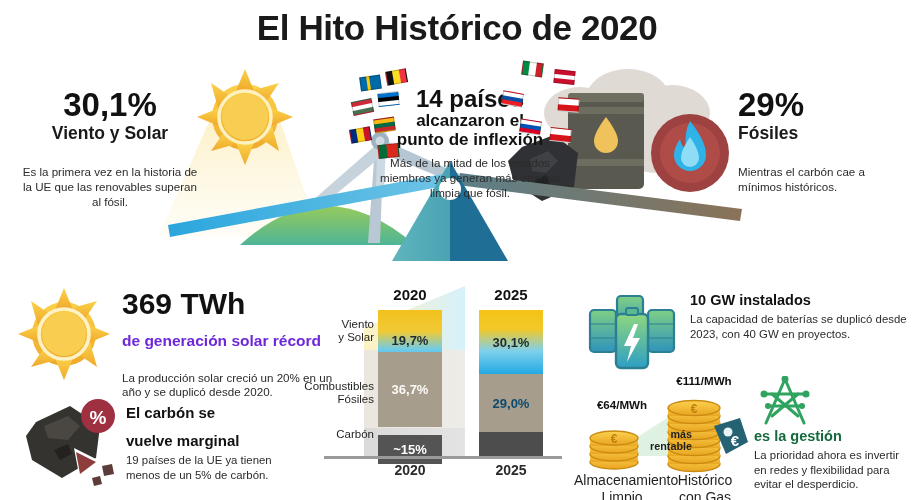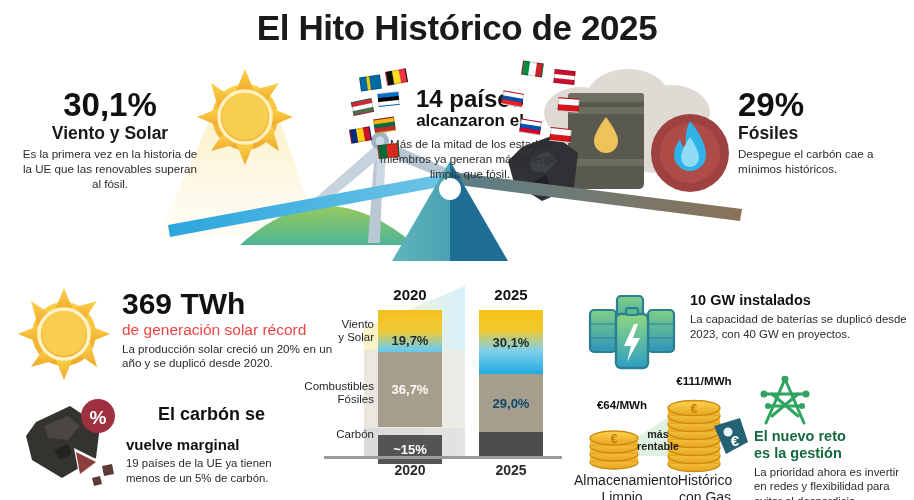--- a/index.html
+++ b/index.html
@@ -16,21 +16,21 @@
 
   
   #page-title{
     left:0;top:8px;width:914px;text-align:center;
     font-size:35px;font-weight:bold;letter-spacing:-0.4px;color:#1a1a1a;
   }
 
   
   .stat-num{font-size:33px;font-weight:bold;line-height:1.02;color:#111;}
   .stat-sub{font-size:17.5px;font-weight:bold;line-height:1.1;color:#1a1a1a;margin-top:2px;}
-  .stat-desc{font-size:11.6px;line-height:1.28;color:#2b2b2b;margin-top:4px;}
+  .stat-desc{font-size:11.6px;line-height:1.28;color:#2b2b2b;margin-top:22px;}
 
   .hdr-bold{font-size:14.5px;font-weight:bold;line-height:1.16;color:#111;}
   .hdr-desc{font-size:11.4px;line-height:1.3;color:#2b2b2b;margin-top:3px;}
 
   
   #chart{left:300px;top:286px;width:262px;height:212px;}
   .col-head{position:absolute;font-size:15px;font-weight:bold;color:#111;text-align:center;width:70px;}
   .bar{position:absolute;width:64px;}
   .seg{position:absolute;width:64px;display:flex;align-items:center;justify-content:center;}
   .seg-label{font-size:13px;font-weight:bold;}
@@ -48,21 +48,21 @@
   .rent-tag{position:absolute;font-size:10.8px;font-weight:bold;color:#1f1f1f;text-align:center;line-height:1.15;}
 
   .flagrow{position:absolute;}
   .flag{position:absolute;width:21px;height:14px;border:0.5px solid rgba(0,0,0,.22);box-sizing:border-box;}
 </style>
 </head>
 <body>
 
 <div class="root">
 
-  <div class="abs" id="page-title">El Hito Histórico de 2025</div>
+  <div class="abs" id="page-title">El Hito Histórico de 2020</div>
 
   <div class="abs" id="seesaw">
     <svg width="620" height="230" viewBox="0 0 620 230">
       <defs>
         <linearGradient id="sunG" x1="0" y1="0" x2="0" y2="1">
           <stop offset="0" stop-color="#fbd24a"></stop>
             <stop offset="1" stop-color="#f0a92b"></stop>
         </linearGradient>
         <linearGradient id="rayG" x1="0" y1="0" x2="0" y2="1">
           <stop offset="0" stop-color="#fdf0c3" stop-opacity=".95"></stop>
@@ -159,20 +159,21 @@
 
   <div class="abs" style="left:22px;top:88px;width:176px;text-align:center;">
     <div class="stat-num">30,1%</div>
     <div class="stat-sub">Viento y Solar</div>
     <div class="stat-desc">Es la primera vez en la historia de la UE que las renovables superan al fósil.</div>
   </div>
 
   <div class="abs" style="left:370px;top:86px;width:200px;text-align:center;">
     <div style="font-size:24px;font-weight:bold;line-height:1.05;color:#111;">14 países</div>
     <div style="font-size:17px;font-weight:bold;line-height:1.12;color:#111;">alcanzaron el</div>
+    <div style="font-size:17px;font-weight:bold;line-height:1.12;color:#111;">punto de inflexión</div>
     <div class="stat-desc" style="margin-top:7px;">Más de la mitad de los estados miembros ya generan más energía limpia que fósil.</div>
   </div>
 
   <div class="flagrow" style="left:352px;top:70px;width:80px;height:80px;">
     <div class="flag" style="left:34px;top:0px;background:linear-gradient(90deg,#111 0 33%,#fdda24 33% 66%,#ef3340 66%);transform:rotate(-10deg);"></div>
     <div class="flag" style="left:8px;top:6px;background:linear-gradient(90deg,#006aa7 0 33%,#fecc00 33% 45%,#006aa7 45%);transform:rotate(-8deg);"></div>
     <div class="flag" style="left:26px;top:22px;background:linear-gradient(180deg,#0072ce 0 33%,#000 33% 66%,#fff 66%);transform:rotate(-6deg);"></div>
     <div class="flag" style="left:0px;top:30px;background:linear-gradient(180deg,#ce2939 0 33%,#fff 33% 66%,#477050 66%);transform:rotate(-12deg);"></div>
     <div class="flag" style="left:22px;top:48px;background:linear-gradient(180deg,#fdb913 0 33%,#006a44 33% 66%,#c1272d 66%);transform:rotate(-8deg);"></div>
     <div class="flag" style="left:-2px;top:58px;background:linear-gradient(90deg,#002b7f 0 33%,#fcd116 33% 66%,#ce1126 66%);transform:rotate(-10deg);"></div>
@@ -184,21 +185,21 @@
     <div class="flag" style="left:52px;top:8px;background:linear-gradient(180deg,#c8102e 0 33%,#fff 33% 66%,#c8102e 66%);transform:rotate(6deg);"></div>
     <div class="flag" style="left:0px;top:30px;background:linear-gradient(180deg,#fff 0 33%,#0b4ea2 33% 66%,#ee1c25 66%);transform:rotate(10deg);"></div>
     <div class="flag" style="left:56px;top:36px;background:linear-gradient(180deg,#fff 0 50%,#d7141a 50%);transform:rotate(4deg);"></div>
     <div class="flag" style="left:18px;top:58px;background:linear-gradient(180deg,#fff 0 33%,#0052b4 33% 66%,#d80027 66%);transform:rotate(9deg);"></div>
     <div class="flag" style="left:48px;top:66px;background:linear-gradient(180deg,#fff 0 50%,#d7141a 50%);transform:rotate(6deg);"></div>
   </div>
 
   <div class="abs" style="left:738px;top:88px;width:170px;">
     <div class="stat-num">29%</div>
     <div class="stat-sub">Fósiles</div>
-    <div class="stat-desc">Despegue el carbón cae a mínimos históricos.</div>
+    <div class="stat-desc">Mientras el carbón cae a mínimos históricos.</div>
   </div>
 
   <div class="abs" style="left:12px;top:286px;width:104px;height:96px;">
     <svg width="104" height="96" viewBox="0 0 104 96">
       <defs>
         <linearGradient id="sunG2" x1="0" y1="0" x2="0" y2="1">
           <stop offset="0" stop-color="#fbd24a"></stop>
             <stop offset="1" stop-color="#efa82a"></stop>
         </linearGradient>
       </defs>
@@ -212,39 +213,39 @@
           <polygon points="85,81 66,68 78,56"></polygon>
         <polygon points="85,15 72,34 60,22"></polygon>
           <polygon points="19,81 32,62 44,74"></polygon>
       </g>
       <circle cx="52" cy="48" r="25" fill="none" stroke="#fdf2c6" stroke-width="3.6"></circle>
       <circle cx="52" cy="48" r="22" fill="#f8cd50"></circle>
     </svg>
   </div>
   <div class="abs" style="left:122px;top:288px;width:215px;">
     <div style="font-size:30px;font-weight:bold;line-height:1.05;color:#111;">369 TWh</div>
-    <div style="font-size:15.5px;font-weight:normal;line-height:1.1;color:#ef4444;margin-top:1px;">de generación solar récord</div>
+    <div style="font-size:15.5px;font-weight:bold;line-height:1.1;color:#6d28d9;margin-top:12px;">de generación solar récord</div>
     <div class="stat-desc">La producción solar creció un 20% en un año y se duplicó desde 2020.</div>
   </div>
 
   <div class="abs" style="left:18px;top:396px;width:104px;height:92px;">
     <svg width="104" height="92" viewBox="0 0 104 92">
       <polygon points="18,26 52,10 82,30 78,62 44,82 14,64 8,40" fill="#35332f"></polygon>
       <polygon points="26,30 50,20 62,30 50,44 30,42" fill="#4a4742"></polygon>
       <polygon points="36,54 50,48 54,58 42,64" fill="#24221f"></polygon>
       <path d="M56 52 L84 66 L62 84 Z" fill="#ffffff"></path>
       <path d="M58 56 L78 66 L62 78 Z" fill="#8e3d3d"></path>
       <polygon points="84,70 94,68 96,78 86,80" fill="#5c3c38"></polygon>
       <polygon points="74,82 82,80 84,88 76,90" fill="#5c3c38"></polygon>
       <circle cx="80" cy="20" r="17" fill="#9e3040"></circle>
       <text x="80" y="28" font-size="19" font-weight="bold" fill="#ffffff" text-anchor="middle" font-family="Liberation Sans, sans-serif">%</text>
     </svg>
   </div>
   <div class="abs" style="left:126px;top:404px;width:180px;">
-    <div class="hdr-bold" style="font-size:18px;margin-left:32px;">El carbón se</div>
+    <div class="hdr-bold" style="font-size:15px;">El carbón se</div>
     <div class="hdr-bold" style="font-size:15px;margin-top:11px;">vuelve marginal</div>
     <div class="hdr-desc">19 países de la UE ya tienen menos de un 5% de carbón.</div>
   </div>
 
   <div class="abs" id="chart">
 
     <div class="col-head" style="left:75px;top:0px;">2020</div>
     <div class="col-head" style="left:176px;top:0px;">2025</div>
 
     <svg class="ribbon" width="101" height="170" viewBox="0 0 101 170" preserveAspectRatio="none">
@@ -378,21 +379,21 @@
       </g>
 
       <g>
         <path d="M132 50 L158 42 L166 66 L144 78 Z" fill="#256274"></path>
         <circle cx="146" cy="56" r="4.5" fill="#e9f4f6"></circle>
         <text x="153" y="70" font-size="15" font-weight="bold" fill="#ffffff" text-anchor="middle" font-family="Liberation Sans, sans-serif">€</text>
       </g>
     </svg>
     <div class="coin-cap" style="left:-2px;top:22px;width:84px;">€64/MWh</div>
     <div class="coin-cap" style="left:76px;top:-2px;width:92px;">€111/MWh</div>
-    <div class="rent-tag" style="left:50px;top:52px;width:52px;">
+    <div class="rent-tag" style="left:58px;top:52px;width:52px;text-align:right;">
       <div>más</div>
       <div>rentable</div>
     </div>
     <div class="coin-foot" style="left:-8px;top:96px;width:96px;">
       <div>Almacenamiento</div>
       <div>Limpio</div>
     </div>
     <div class="coin-foot" style="left:80px;top:96px;width:86px;">
       <div>Histórico</div>
       <div>con Gas</div>
@@ -412,18 +413,17 @@
       <g fill="#2fa35f">
         <circle cx="8" cy="18" r="3.5"></circle>
           <circle cx="50" cy="18" r="3.5"></circle>
         <circle cx="12" cy="30" r="3"></circle>
           <circle cx="46" cy="30" r="3"></circle>
         <circle cx="29" cy="3" r="3.5"></circle>
       </g>
     </svg>
   </div>
   <div class="abs" style="left:754px;top:428px;width:160px;">
-    <div class="hdr-bold" style="font-size:14.5px;color:#156a3d;">El nuevo reto</div>
     <div class="hdr-bold" style="font-size:14.5px;color:#156a3d;">es la gestión</div>
     <div class="hdr-desc">La prioridad ahora es invertir en redes y flexibilidad para evitar el desperdicio.</div>
   </div>
 
 </div>
 
 </body></html>

